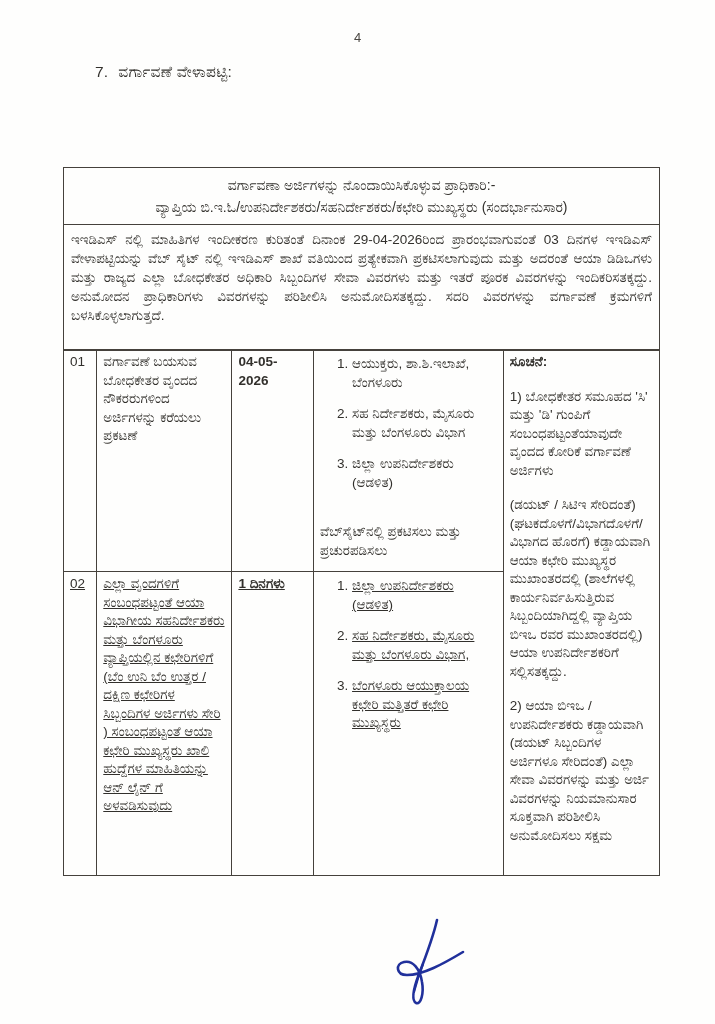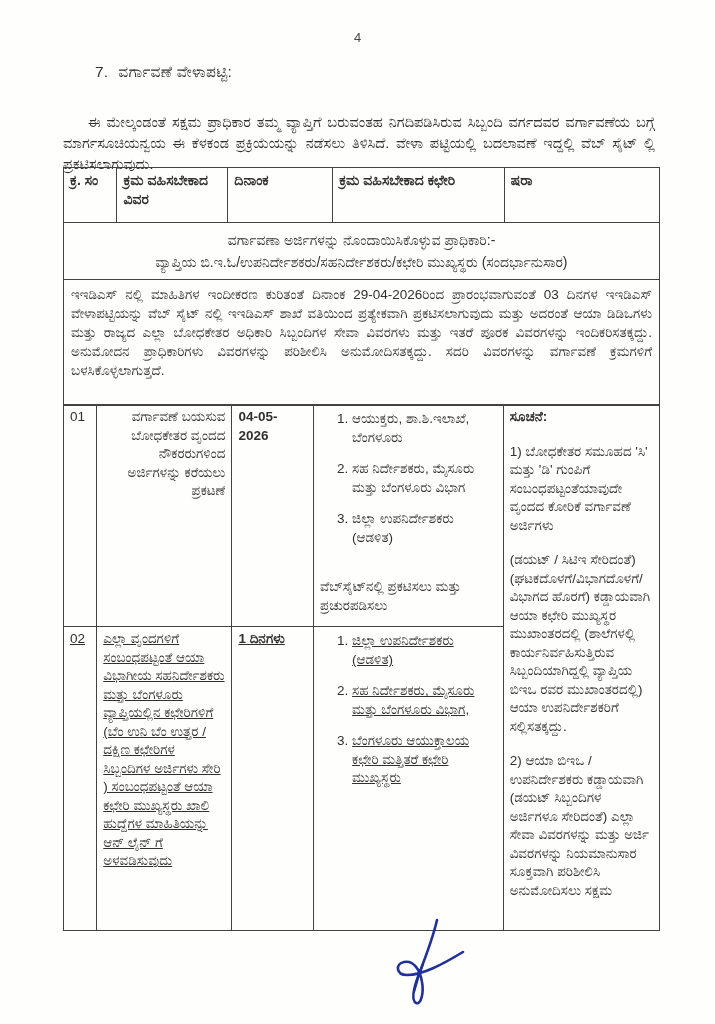--- a/index.html
+++ b/index.html
@@ -38,21 +38,21 @@
   .t-head tr.hdr{height:55px;}
   .t-head tr.authority{height:57px;}
   .t-head td.authority-cell{text-align:center;font-size:14px;line-height:22px;padding-top:6px;}
   .t-head tr.note-row td{font-size:13.5px;line-height:19px;text-align:justify;padding:5px 7px;}
   .t-head tr.note-row{height:126px;}
   .t-body{margin-top:-1.6px;}
   .t-body td{font-size:13.5px;line-height:18.5px;}
   tr.row-01{height:222px;}
   tr.row-02{height:304px;text-decoration:underline;}
   .clip{overflow:hidden;}
-  .clip-action-1{max-height:212px;text-align:right;}
+  .clip-action-1{max-height:212px;}
   .clip-action-2{max-height:294px;}
   .clip-remarks{max-height:516px;}
   .sl-no{font-size:13.5px;margin-top:40px;}
   .date-cell{font-weight:bold;font-size:14px;}
   ol.office-list{
     margin:2px 0 0 0;padding:0 0 0 26px;
     list-style:decimal;
   }
   ol.office-list li{margin:0 0 13px 6px;padding:0;line-height:18.5px;}
   .offices-note{margin-top:30px;line-height:19px;}
@@ -66,40 +66,32 @@
 <body>
 
 <div class="page">
 
   <div class="page-number">4</div>
 
   <div class="section-heading">
     <span class="h-num">7.</span><span>ವರ್ಗಾವಣೆ ವೇಳಾಪಟ್ಟಿ:</span>
   </div>
 
-  <p class="intro">ಈ ಮೇಲ್ಕಂಡಂತೆ ಸಕ್ಷಮ ಪ್ರಾಧಿಕಾರ ತಮ್ಮ ವ್ಯಾಪ್ತಿಗೆ ಬರುವಂತಹ ನಿಗದಿಪಡಿಸಿರುವ ಸಿಬ್ಬಂದಿ ವರ್ಗದವರ ವರ್ಗಾವಣೆಯ ಬಗ್ಗೆ ಮಾರ್ಗಸೂಚಿಯನ್ವಯ ಈ ಕೆಳಕಂಡ ಪ್ರಕ್ರಿಯೆಯನ್ನು ನಡೆಸಲು ತಿಳಿಸಿದೆ. ವೇಳಾ ಪಟ್ಟಿಯಲ್ಲಿ ಬದಲಾವಣೆ ಇದ್ದಲ್ಲಿ ವೆಬ್ ಸೈಟ್ ಲ್ಲಿ ಪ್ರಕಟಿಸಲಾಗುವುದು.</p>
 
   <div class="doc-table-wrap">
 
     <table class="t-head">
       <colgroup>
         <col style="width:53px">
           <col style="width:110px">
           <col style="width:104px">
           <col style="width:170px">
           <col style="width:154px">
       </colgroup>
       <tbody>
-          <tr class="hdr">
-        <th>ಕ್ರ. ಸಂ</th>
-        <th>ಕ್ರಮ ವಹಿಸಬೇಕಾದ ವಿವರ</th>
-        <th>ದಿನಾಂಕ</th>
-        <th>ಕ್ರಮ ವಹಿಸಬೇಕಾದ ಕಛೇರಿ</th>
-        <th>ಷರಾ</th>
-      </tr>
       <tr class="authority">
         <td class="authority-cell" colspan="5">
           <div>ವರ್ಗಾವಣಾ ಅರ್ಜಿಗಳನ್ನು ನೊಂದಾಯಿಸಿಕೊಳ್ಳುವ ಪ್ರಾಧಿಕಾರಿ:-</div>
           <div>ವ್ಯಾಪ್ತಿಯ ಬಿ.ಇ.ಓ/ಉಪನಿರ್ದೇಶಕರು/ಸಹನಿರ್ದೇಶಕರು/ಕಛೇರಿ ಮುಖ್ಯಸ್ಥರು (ಸಂದರ್ಭಾನುಸಾರ)</div>
         </td>
       </tr>
       <tr class="note-row">
         <td colspan="5">ಇಇಡಿಎಸ್ ನಲ್ಲಿ ಮಾಹಿತಿಗಳ ಇಂದೀಕರಣ ಕುರಿತಂತೆ ದಿನಾಂಕ 29-04-2026ರಿಂದ ಪ್ರಾರಂಭವಾಗುವಂತೆ 03 ದಿನಗಳ ಇಇಡಿಎಸ್ ವೇಳಾಪಟ್ಟಿಯನ್ನು ವೆಬ್ ಸೈಟ್ ನಲ್ಲಿ ಇಇಡಿಎಸ್ ಶಾಖೆ ವತಿಯಿಂದ ಪ್ರತ್ಯೇಕವಾಗಿ ಪ್ರಕಟಿಸಲಾಗುವುದು ಮತ್ತು ಅದರಂತೆ ಆಯಾ ಡಿಡಿಒಗಳು ಮತ್ತು ರಾಜ್ಯದ ಎಲ್ಲಾ ಬೋಧಕೇತರ ಅಧಿಕಾರಿ ಸಿಬ್ಬಂದಿಗಳ ಸೇವಾ ವಿವರಗಳು ಮತ್ತು ಇತರೆ ಪೂರಕ ವಿವರಗಳನ್ನು ಇಂದಿಕರಿಸತಕ್ಕದ್ದು. ಅನುಮೋದನ ಪ್ರಾಧಿಕಾರಿಗಳು ವಿವರಗಳನ್ನು ಪರಿಶೀಲಿಸಿ ಅನುಮೋದಿಸತಕ್ಕದ್ದು. ಸದರಿ ವಿವರಗಳನ್ನು ವರ್ಗಾವಣೆ ಕ್ರಮಗಳಿಗೆ ಬಳಸಿಕೊಳ್ಳಲಾಗುತ್ತದೆ.</td>
       </tr>
     </tbody>

